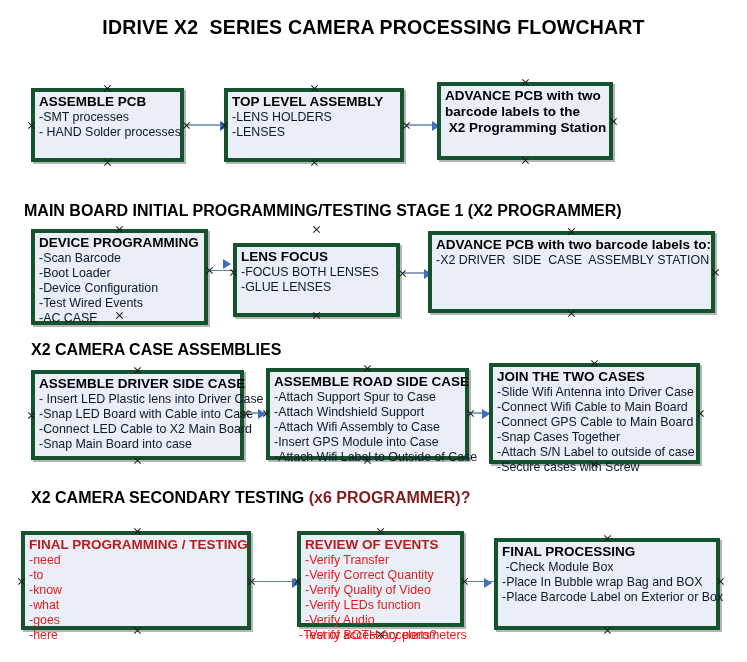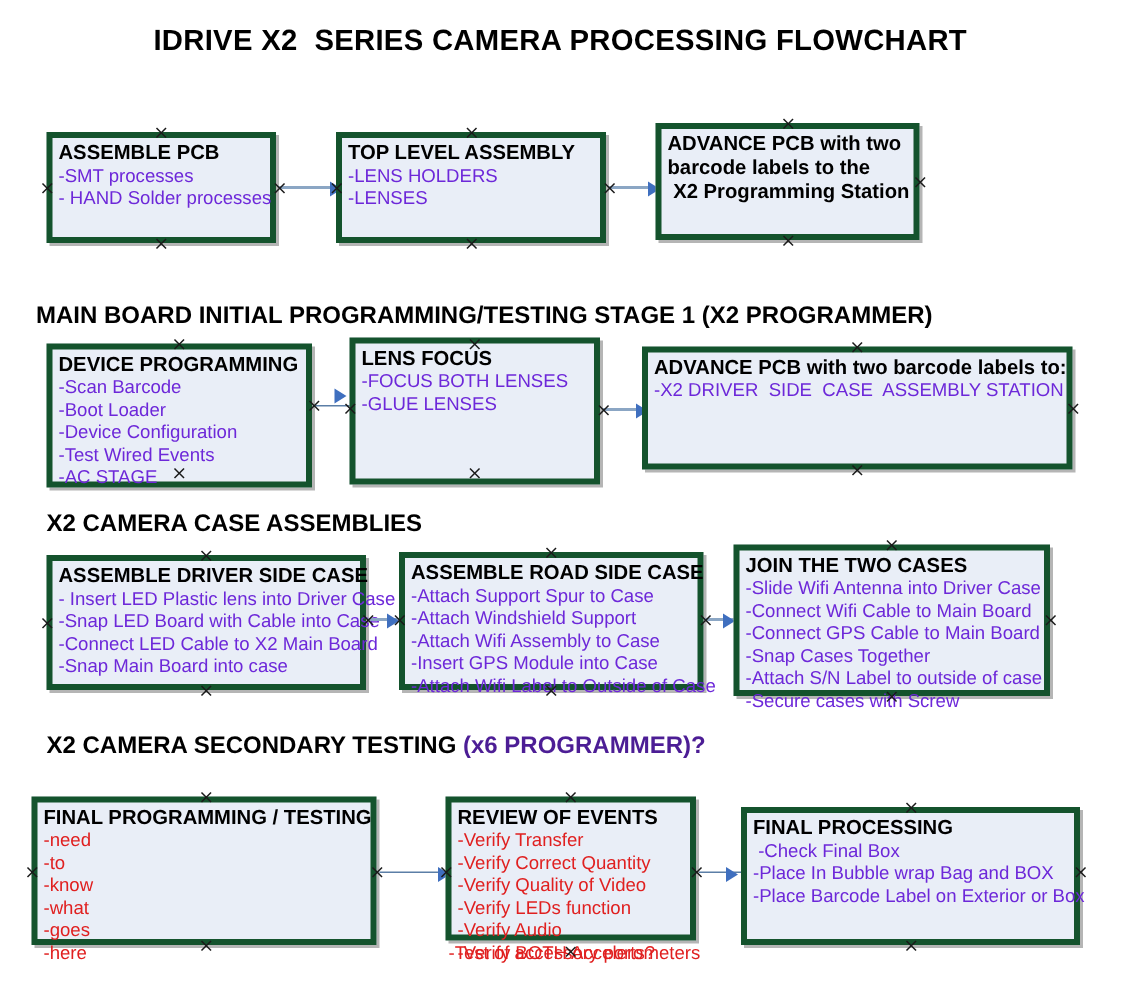--- a/index.html
+++ b/index.html
@@ -35,21 +35,21 @@
     white-space: pre;
   }
   .section-title {
     position: absolute;
     font-size: 16px;
     font-weight: bold;
     color: #000000;
     white-space: pre;
   }
   .section-title .accent {
-    color: #4c1d95;
+    color: #7f1d1d;
   }
 
   
   .box {
     position: absolute;
     box-sizing: border-box;
     background: #e9eef7;
     border: 4px solid #14532d;
     box-shadow: 2px 2px 0 rgba(120,120,120,0.55);
     padding: 2px 3px 0 4px;
@@ -59,25 +59,25 @@
     font-size: 13.5px;
     font-weight: bold;
     line-height: 16px;
     color: #000000;
     white-space: pre;
     display: block;
   }
   .box .line {
     font-size: 12.4px;
     line-height: 15px;
-    color: #6d28d9;
+    color: #0f172a;
     white-space: pre;
     display: block;
   }
-  .box.red .title { color: #000000; }
+  .box.red .title { color: #b91c1c; }
   .box.red .line  { color: #e02020; }
 
   
   .handle {
     position: absolute;
     width: 9px;
     height: 9px;
     margin-left: -4.5px;
     margin-top: -4.5px;
     pointer-events: none;
@@ -159,31 +159,31 @@
   <div class="handle" style="left:613px; top:121px;"></div>
 
   <div class="section-title" style="left:24px; top:202px;">MAIN BOARD INITIAL PROGRAMMING/TESTING STAGE 1 (X2 PROGRAMMER)</div>
 
   <div class="box" style="left:31px; top:229px; width:177px; height:96px;">
     <span class="title">DEVICE PROGRAMMING</span>
     <span class="line">-Scan Barcode</span>
     <span class="line">-Boot Loader</span>
     <span class="line">-Device Configuration</span>
     <span class="line">-Test Wired Events</span>
-    <span class="line">-AC STAGE</span>
+    <span class="line">-AC CASE</span>
   </div>
   <div class="handle" style="left:119px; top:229px;"></div>
   <div class="handle" style="left:119px; top:315px;"></div>
 
   <div class="conn dark" style="left:209px; top:270px; width:25px;"></div>
   <div class="conn dark" style="left:209px; top:270px; width:1px; height:1px;"></div>
   <div class="arrow" style="left:223px; top:263px;"></div>
   <div class="handle" style="left:209px; top:270px;"></div>
 
-  <div class="box" style="left:233px; top:225px; width:167px; height:98px;">
+  <div class="box" style="left:233px; top:243px; width:167px; height:74px;">
     <span class="title">LENS FOCUS</span>
     <span class="line">-FOCUS BOTH LENSES</span>
     <span class="line">-GLUE LENSES</span>
   </div>
   <div class="handle" style="left:316px; top:229px;"></div>
   <div class="handle" style="left:316px; top:315px;"></div>
   <div class="handle" style="left:233px; top:272px;"></div>
 
   <div class="conn" style="left:402px; top:272px; width:27px;"></div>
   <div class="arrow" style="left:424px; top:273px;"></div>
@@ -275,21 +275,21 @@
   <div class="handle" style="left:380px; top:531px;"></div>
   <div class="handle" style="left:380px; top:634px;"></div>
   <div class="handle" style="left:297px; top:581px;"></div>
   <div class="handle" style="left:464px; top:581px;"></div>
 
   <div class="conn dark" style="left:466px; top:581px; width:28px;"></div>
   <div class="arrow" style="left:484px; top:582px;"></div>
 
   <div class="box" style="left:494px; top:538px; width:226px; height:92px;">
     <span class="title">FINAL PROCESSING</span>
-    <span class="line"> -Check Final Box</span>
+    <span class="line"> -Check Module Box</span>
     <span class="line">-Place In Bubble wrap Bag and BOX</span>
     <span class="line">-Place Barcode Label on Exterior or Box</span>
   </div>
   <div class="handle" style="left:607px; top:538px;"></div>
   <div class="handle" style="left:607px; top:630px;"></div>
   <div class="handle" style="left:720px; top:581px;"></div>
 
 </div>
 
 </body></html>

